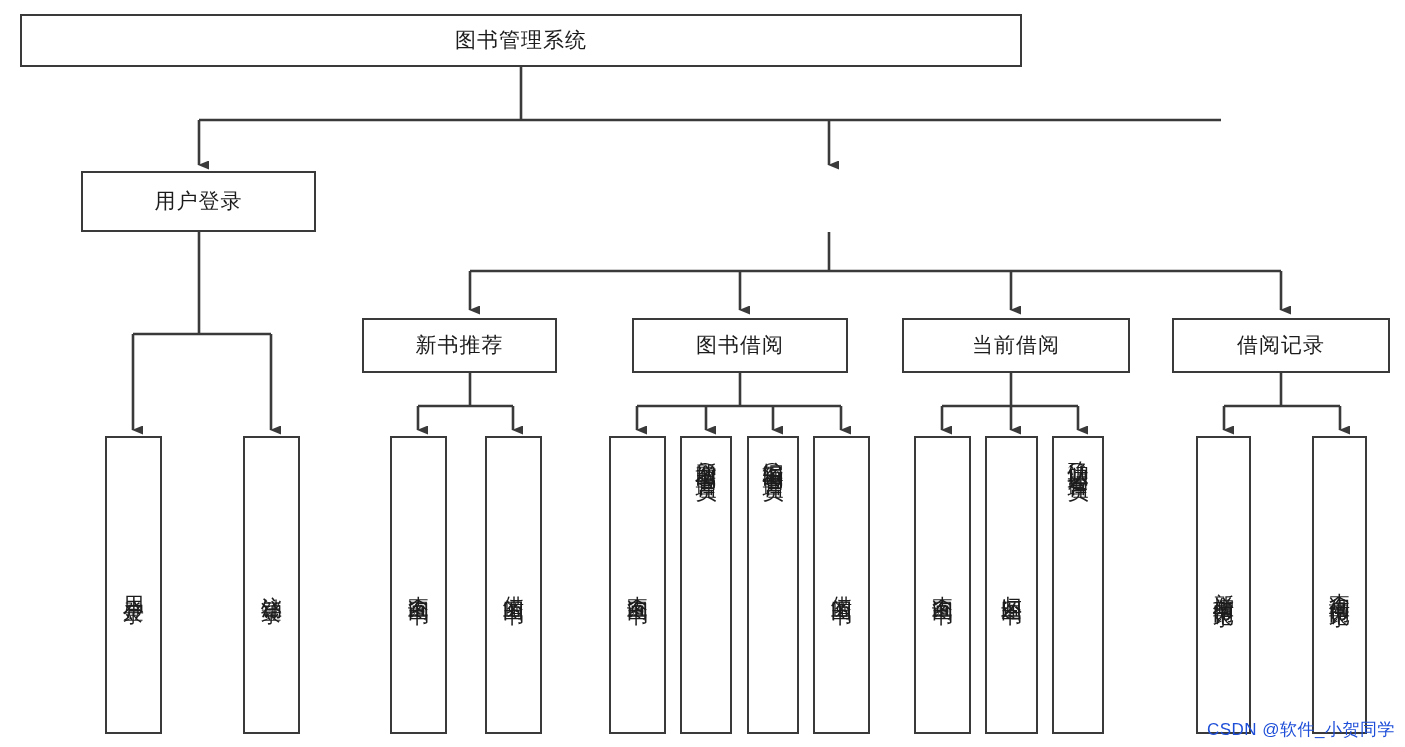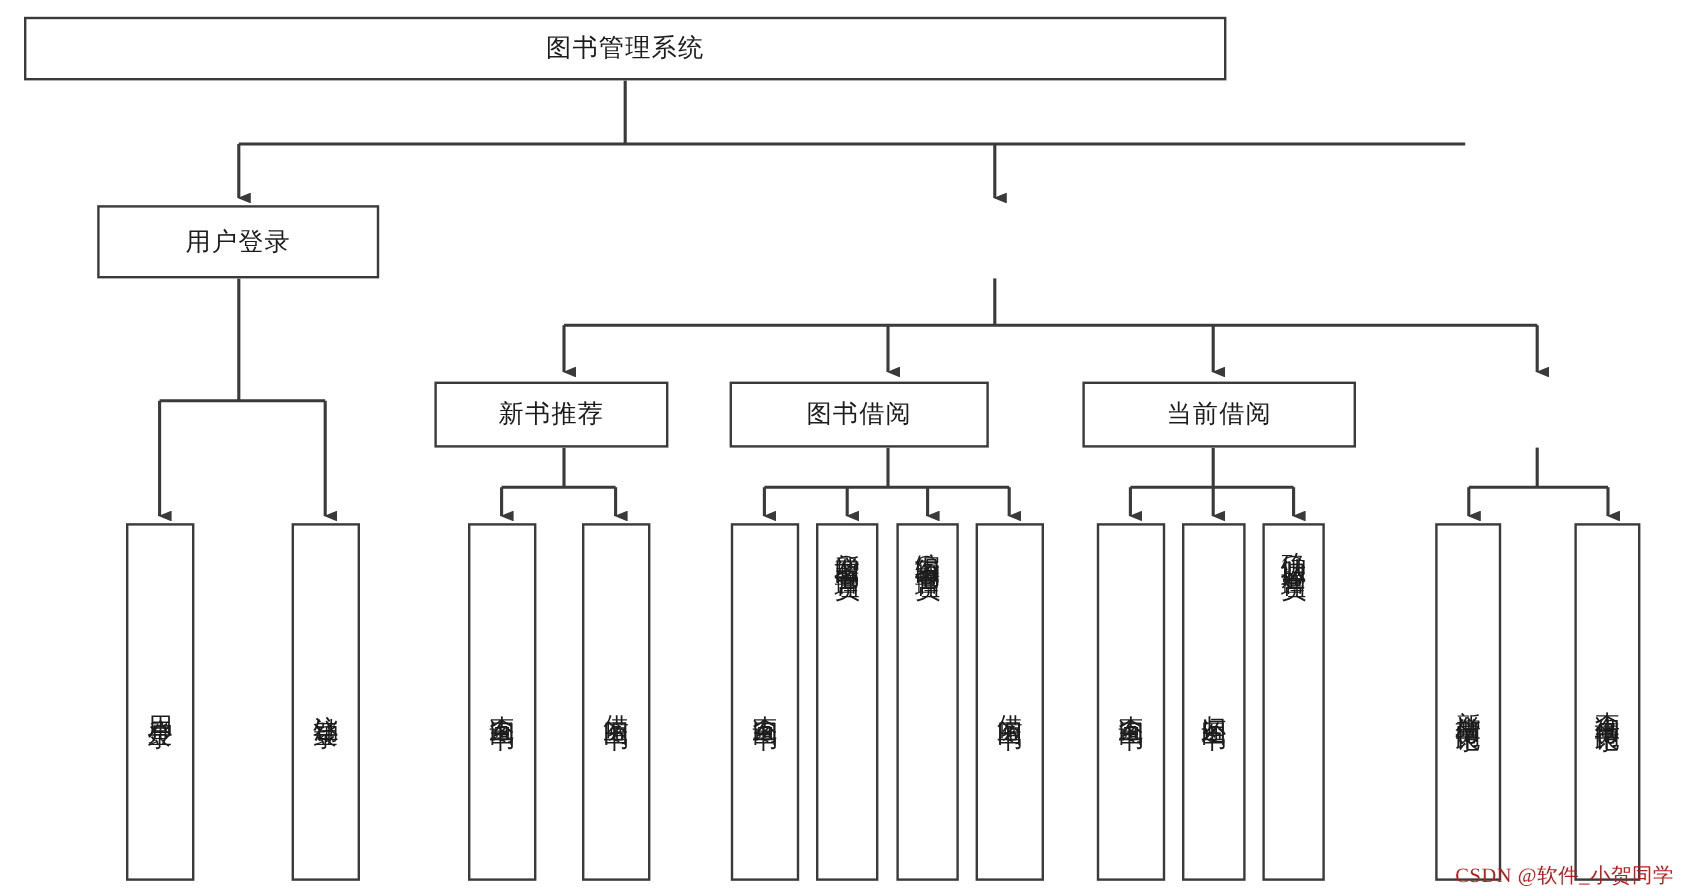--- a/index.html
+++ b/index.html
@@ -4,21 +4,21 @@
 <style>
   html,body{margin:0;padding:0;}
   body{
     width:1405px;height:747px;
     background:#ffffff;
     font-family:"Liberation Sans","DejaVu Sans",sans-serif;
     overflow:hidden;
     position:relative;
   }
   #diagram-root{
-    position:absolute;left:0;top:0;width:1405px;height:747px;font-family:Liberation Serif, serif;
+    position:absolute;left:0;top:0;width:1405px;height:747px;
   }
   #edge-layer{
     position:absolute;left:0;top:0;width:1405px;height:747px;
     pointer-events:none;
   }
   .node{
     position:absolute;
     box-sizing:border-box;
     background:#ffffff;
     border:2px solid #3a3a3a;
@@ -49,21 +49,21 @@
   }
   .node.leaf.center-text{
     align-items:center;
     padding-top:0;
   }
   #watermark{
     position:absolute;
     right:10px;
     bottom:6px;
     font-size:17px;
-    color:#b91c1c;
+    color:#1d4ed8;
     white-space:nowrap;
     letter-spacing:0.5px;
   }
 </style>
 </head>
 <body>
 
 <div id="diagram-root">
 
   <svg id="edge-layer" viewBox="0 0 1405 747" xmlns="http://www.w3.org/2000/svg">
@@ -120,25 +120,28 @@
     <span class="node-label">图书管理系统</span>
   </div>
 
   <div class="node" style="left:81px;top:171px;width:235px;height:61px;">
     <span class="node-label">用户登录</span>
   </div>
 
   <div class="node" style="left:362px;top:318px;width:195px;height:55px;">
     <span class="node-label">新书推荐</span>
   </div>
-  <div class="node" style="left:608px;top:318px;width:216px;height:55px;">
+  <div class="node" style="left:632px;top:318px;width:216px;height:55px;">
     <span class="node-label">图书借阅</span>
   </div>
   <div class="node" style="left:902px;top:318px;width:228px;height:55px;">
     <span class="node-label">当前借阅</span>
+  </div>
+  <div class="node" style="left:1172px;top:318px;width:218px;height:55px;">
+    <span class="node-label">借阅记录</span>
   </div>
 
   <div class="node leaf center-text" style="left:105px;top:436px;width:57px;height:298px;">
     <span class="node-label">用户登录</span>
   </div>
   <div class="node leaf center-text" style="left:243px;top:436px;width:57px;height:298px;">
     <span class="node-label">注销登录</span>
   </div>
 
   <div class="node leaf center-text" style="left:390px;top:436px;width:57px;height:298px;">

